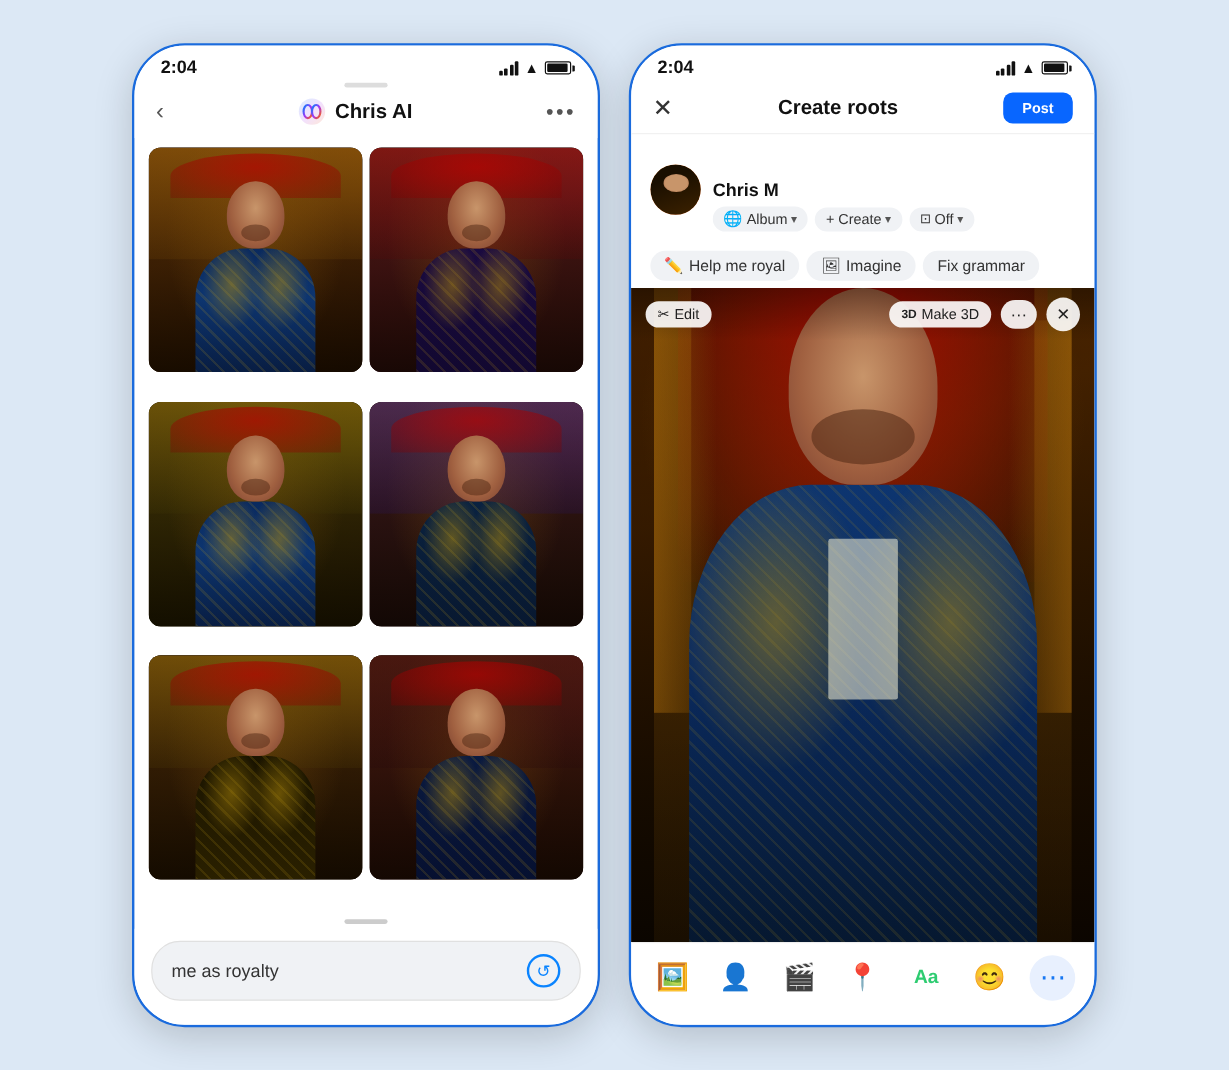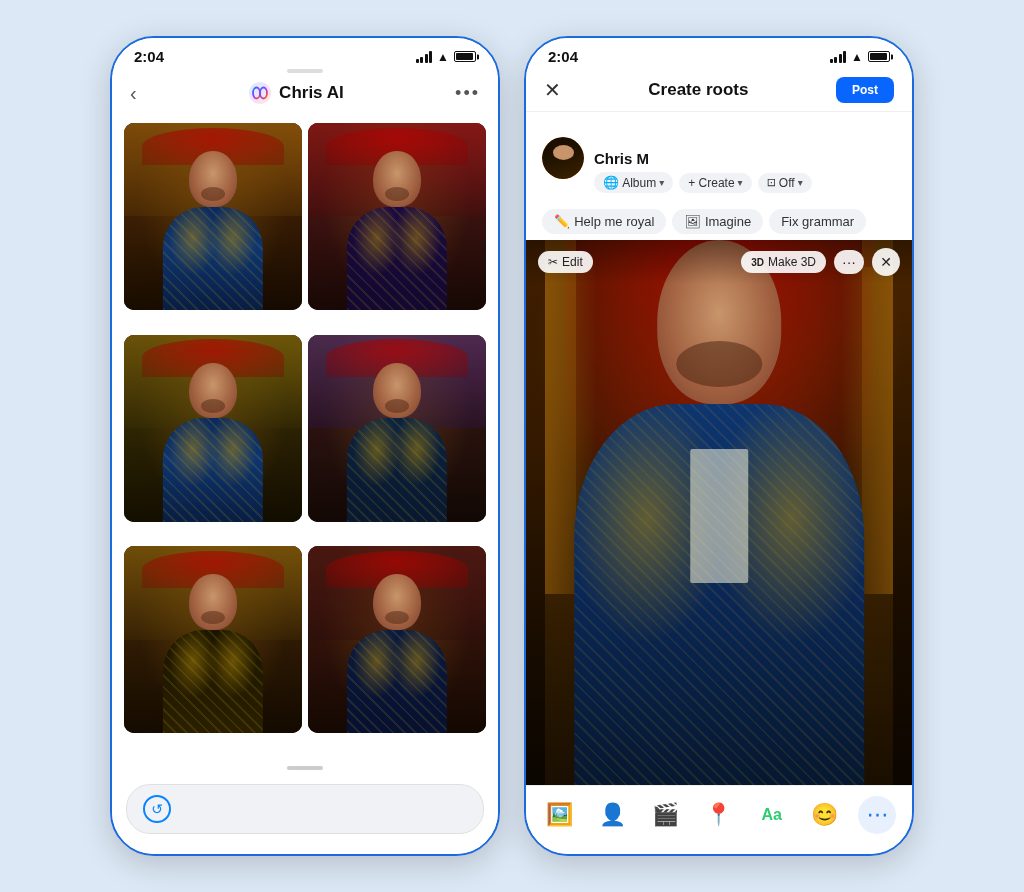--- a/index.html
+++ b/index.html
@@ -758,20 +758,21 @@
               </div>
             <div class="head"></div>
           </div>
         </div>
       </div>
     </div>
 
     <div class="phone1-scroll-handle"></div>
     <div class="phone1-input-area">
       <div class="chat-input-box">
+        <input type="text" class="chat-input-text" value="me as royalty" style="">
         <div class="refresh-btn">↺</div>
       </div>
     </div>
   </div>
 
   <div class="phone">
 
     <div class="status-bar">
       <span class="time">2:04</span>
       <div class="status-icons">

